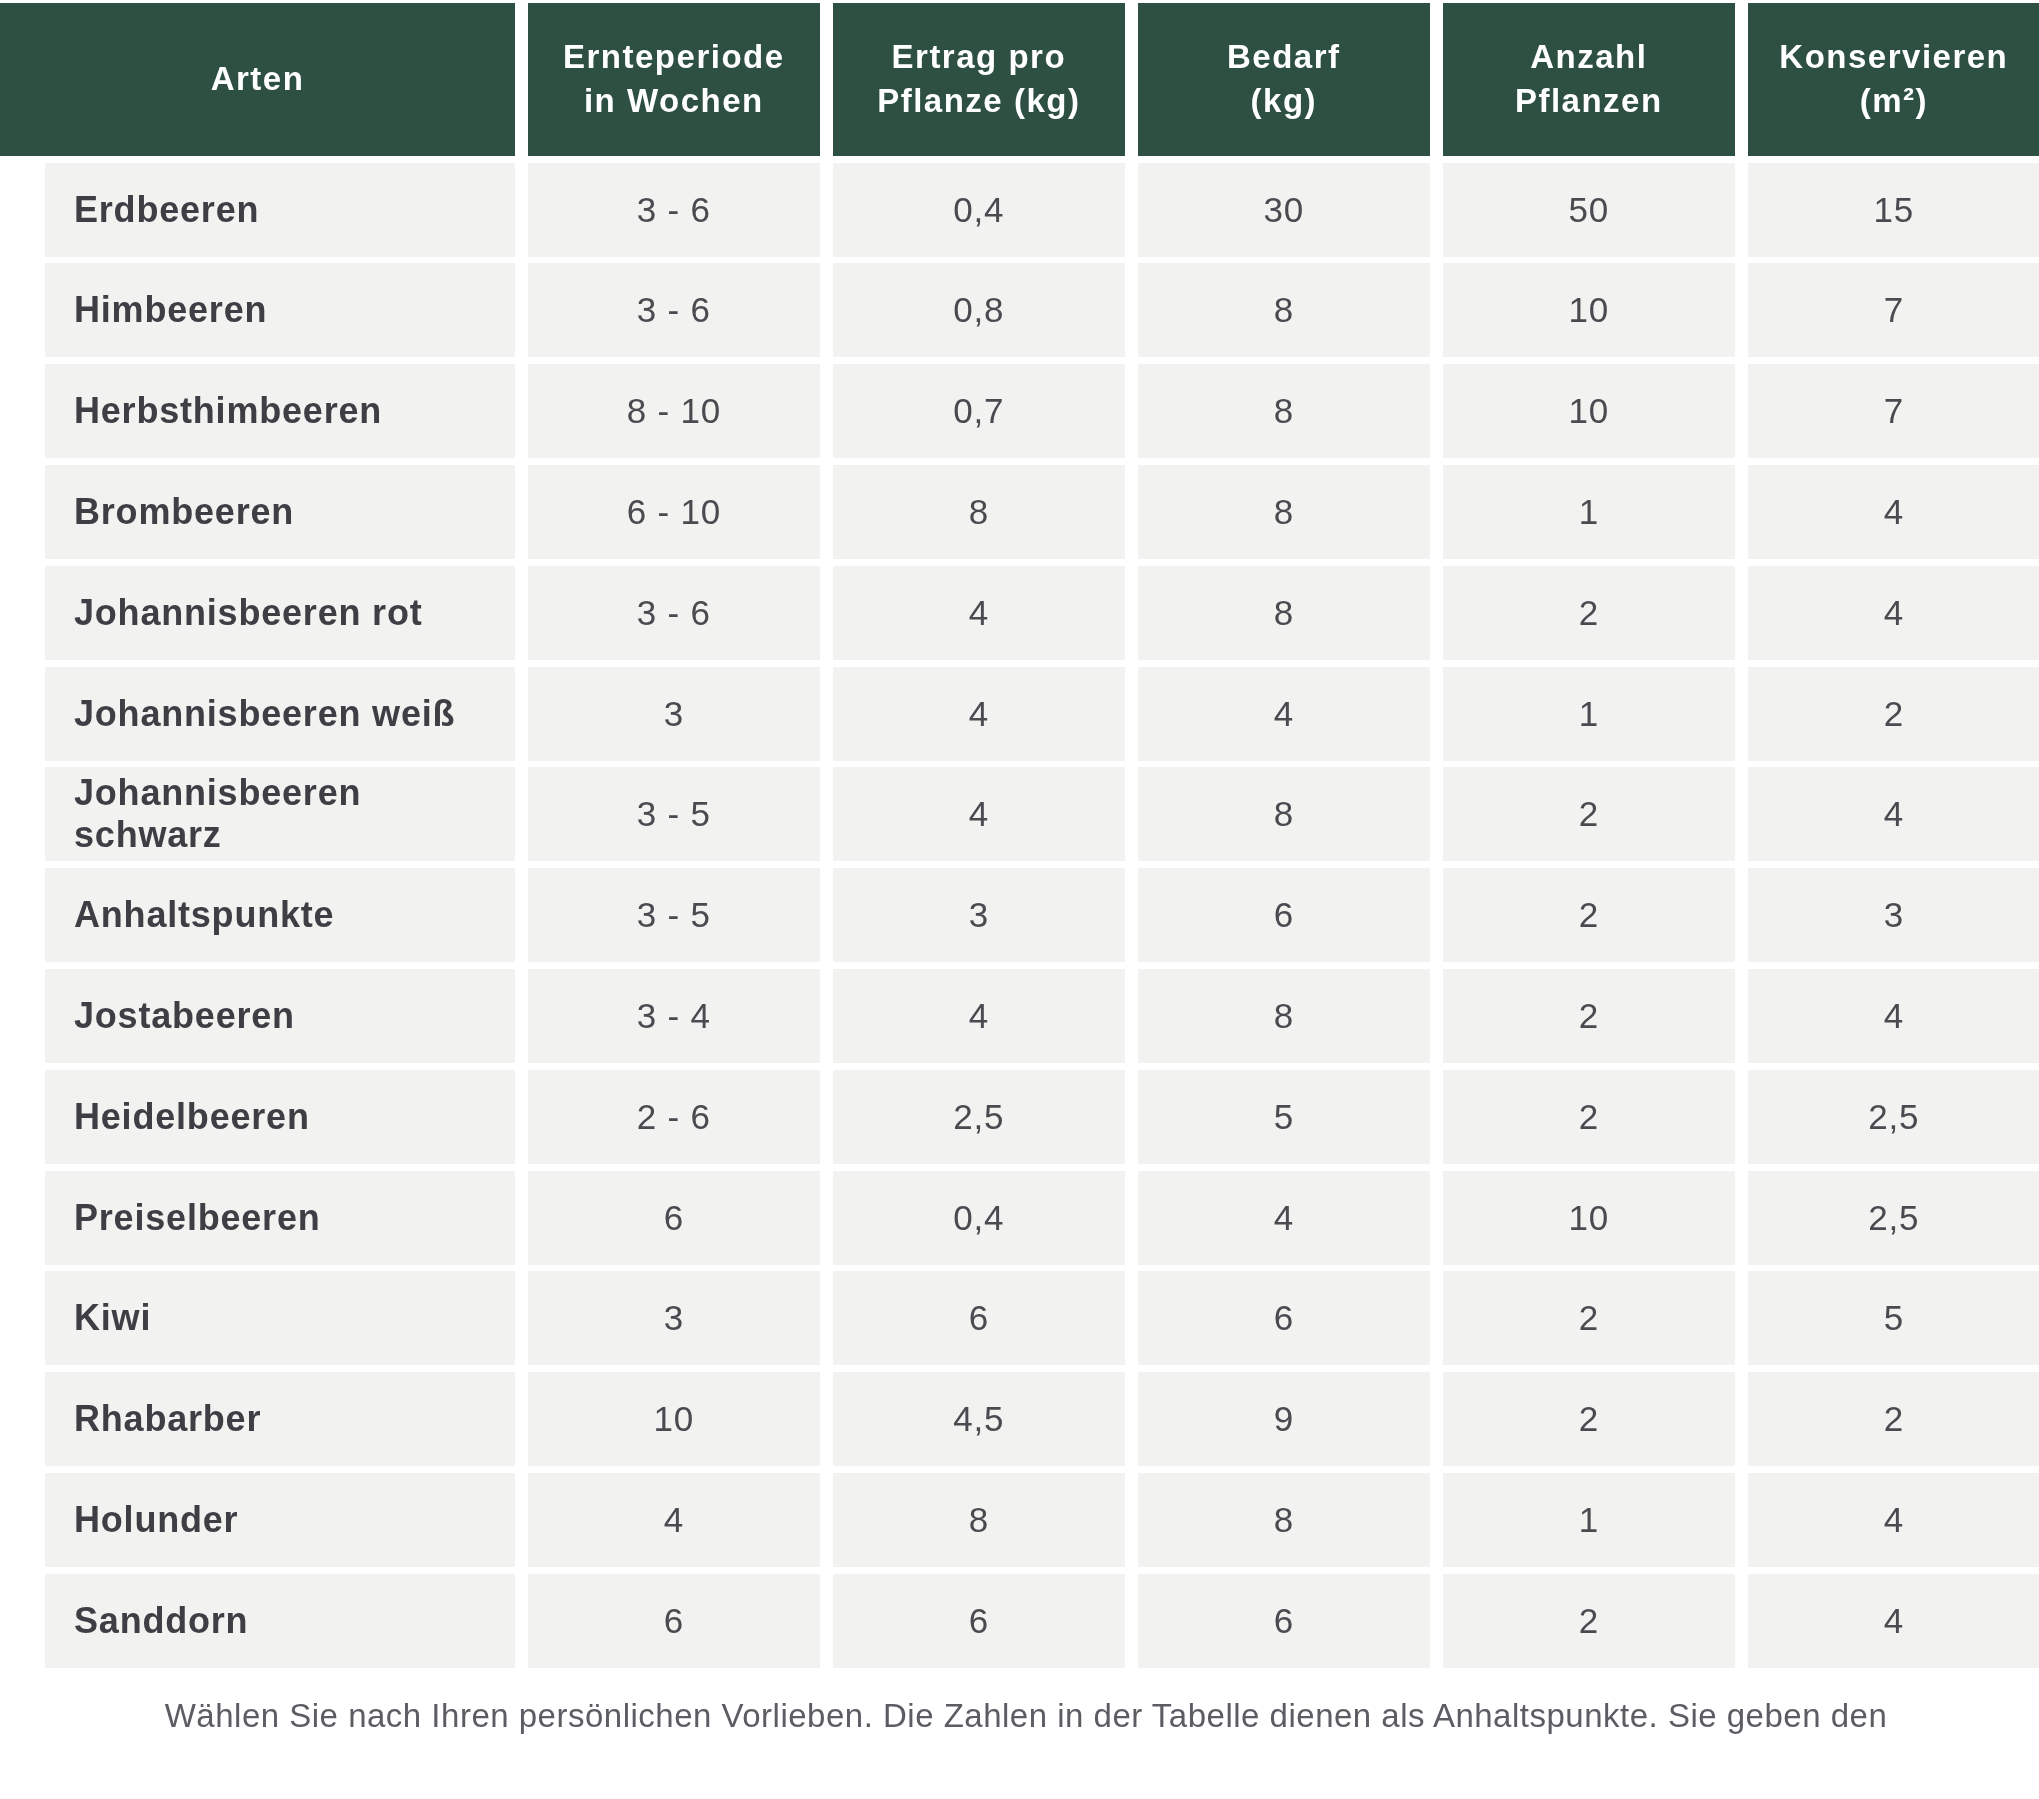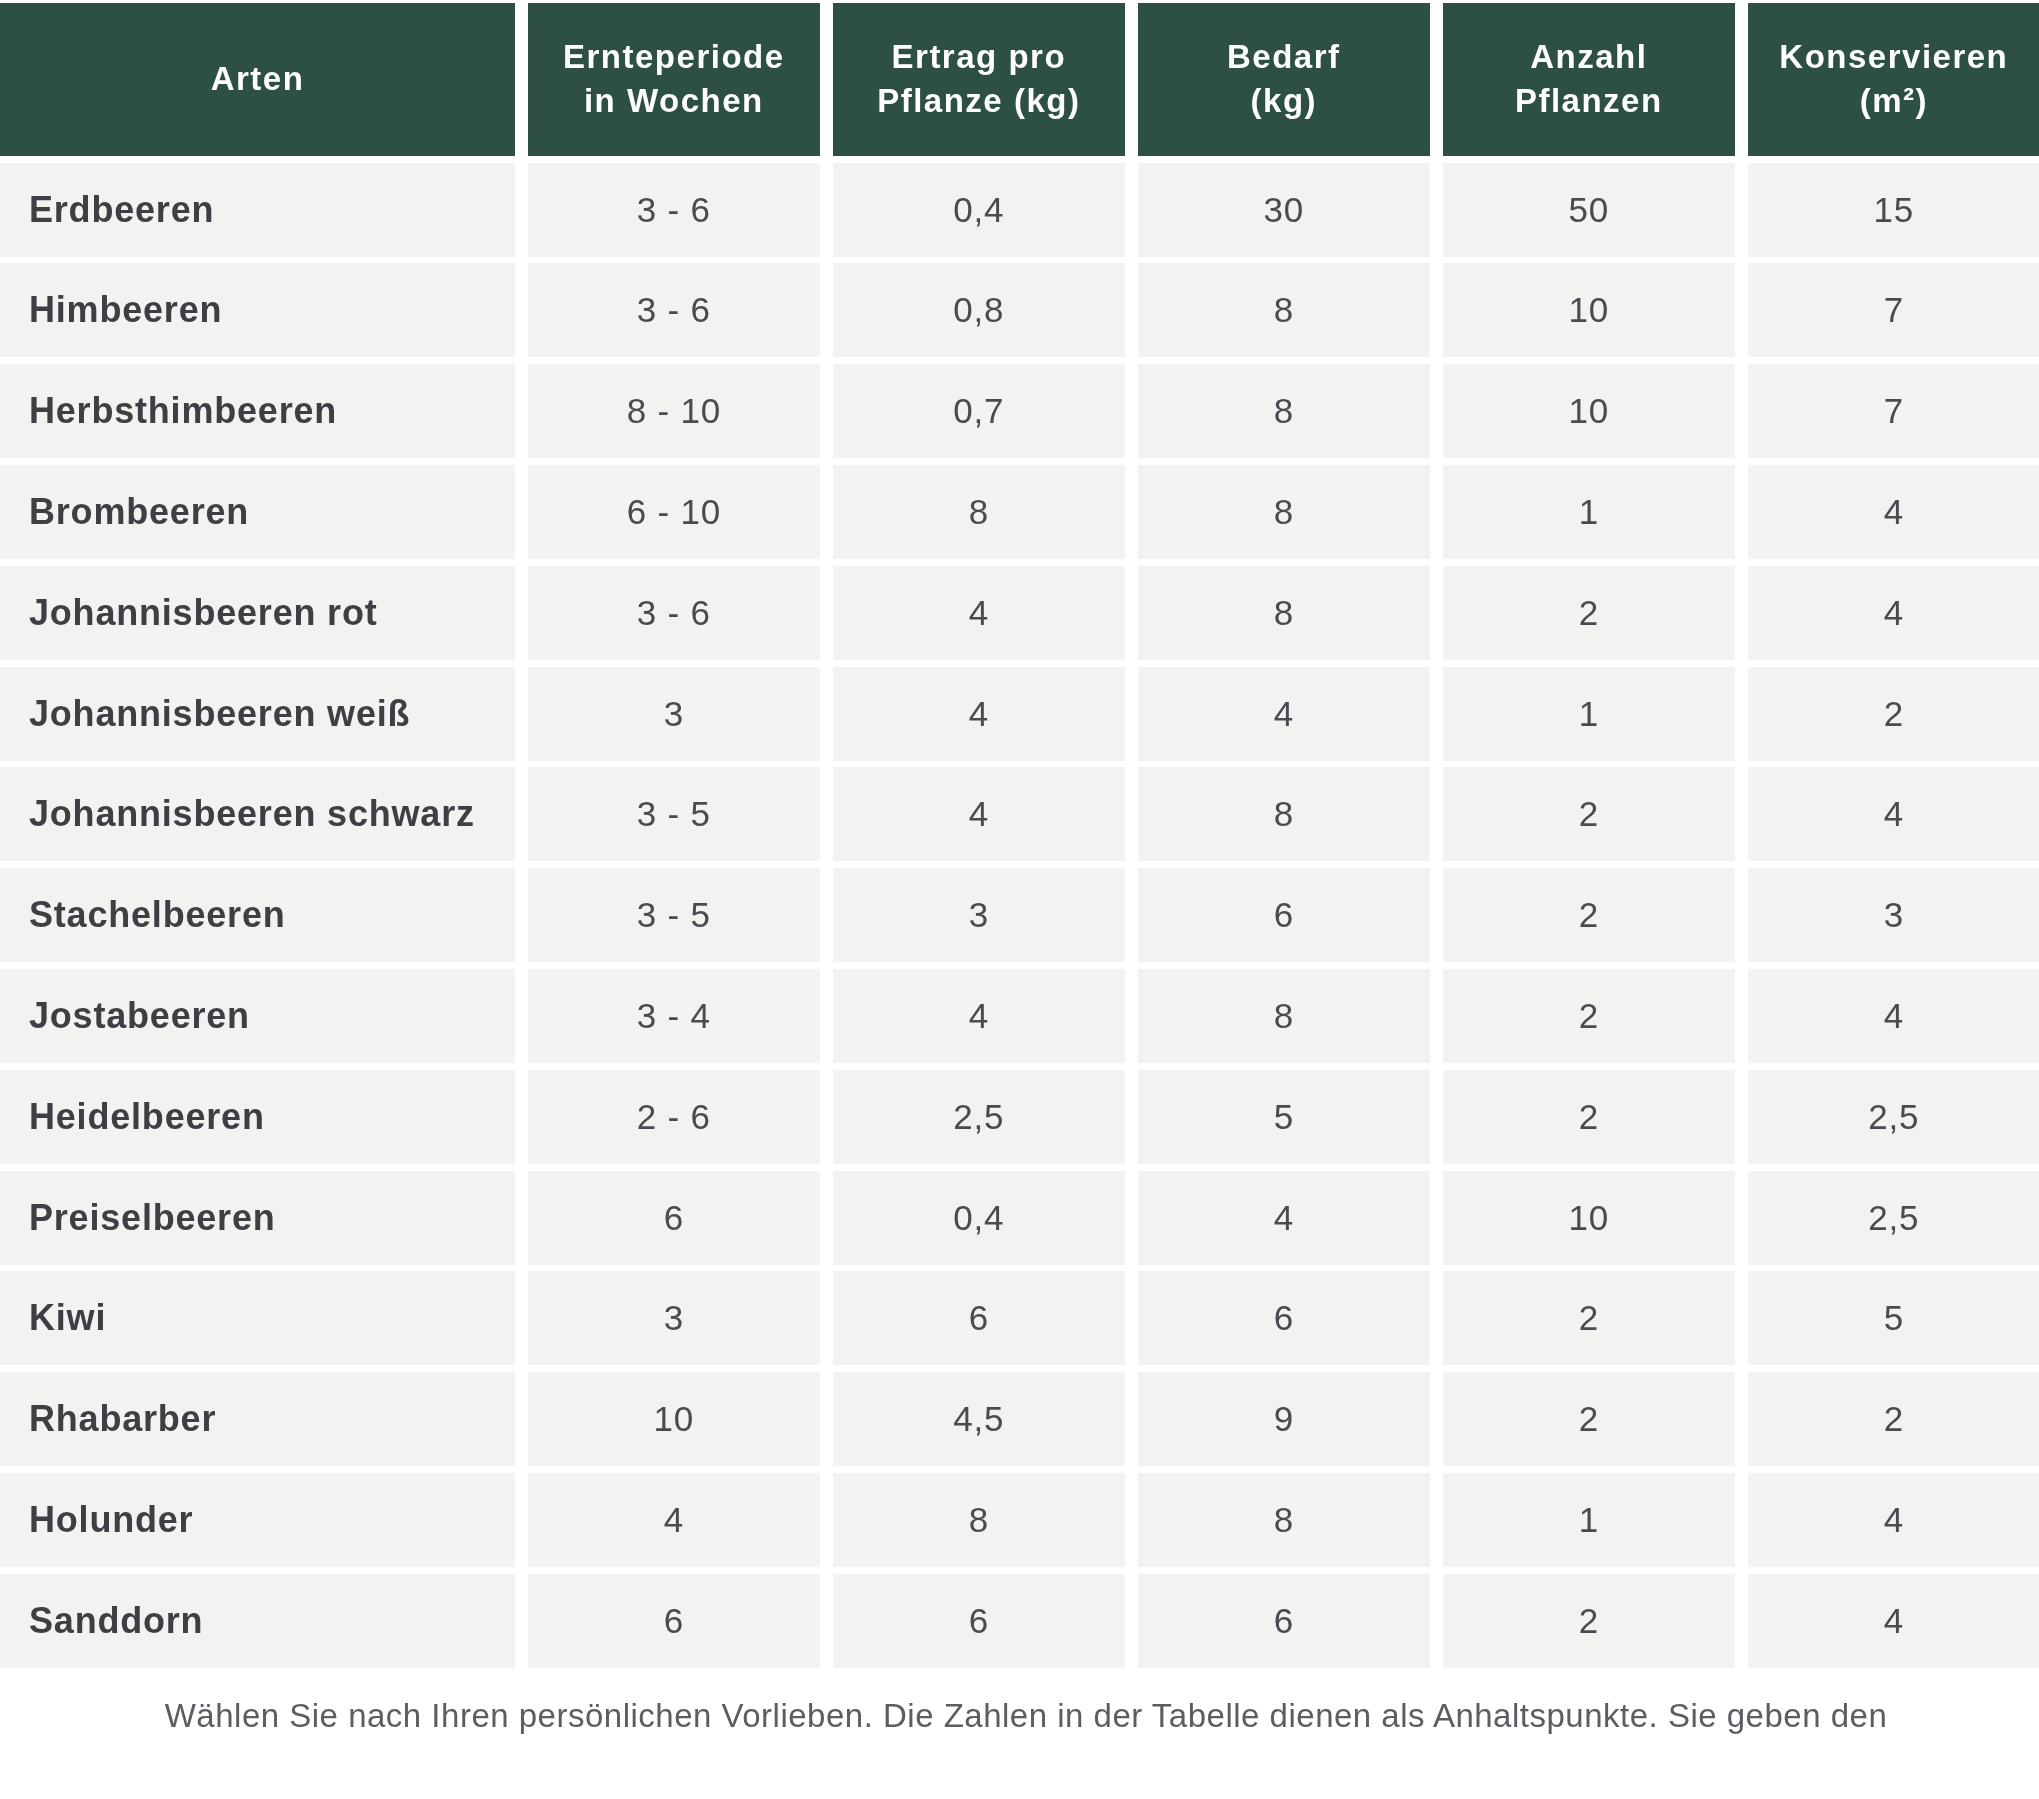--- a/index.html
+++ b/index.html
@@ -59,20 +59,21 @@
     color:var(--value-text,#4b4a51);
     letter-spacing:0.8px;
   }
   .td.name{
     justify-content:flex-start;
     padding-left:29px;
     font-weight:700;
     font-size:36px;
     color:var(--name-text,#3f3e45);
     letter-spacing:0.8px;
+    margin-left:45px;
   }
   .footer{
     margin-top:25px;
     text-align:center;
     font-size:33px;
     line-height:1.42;
     color:var(--footer-text,#5d5c63);
     letter-spacing:0.5px;
   }
   .fline{display:block;margin-left:12px;}
@@ -167,21 +168,21 @@
     <div class="trow">
       <div class="td name">Johannisbeeren schwarz</div>
       <div class="td">3 - 5</div>
       <div class="td">4</div>
       <div class="td">8</div>
       <div class="td">2</div>
       <div class="td">4</div>
     </div>
 
     <div class="trow">
-      <div class="td name">Stachelbeeren</div>
+      <div class="td name">Anhaltspunkte</div>
       <div class="td">3 - 5</div>
       <div class="td">3</div>
       <div class="td">6</div>
       <div class="td">2</div>
       <div class="td">3</div>
     </div>
 
     <div class="trow">
       <div class="td name">Jostabeeren</div>
       <div class="td">3 - 4</div>

